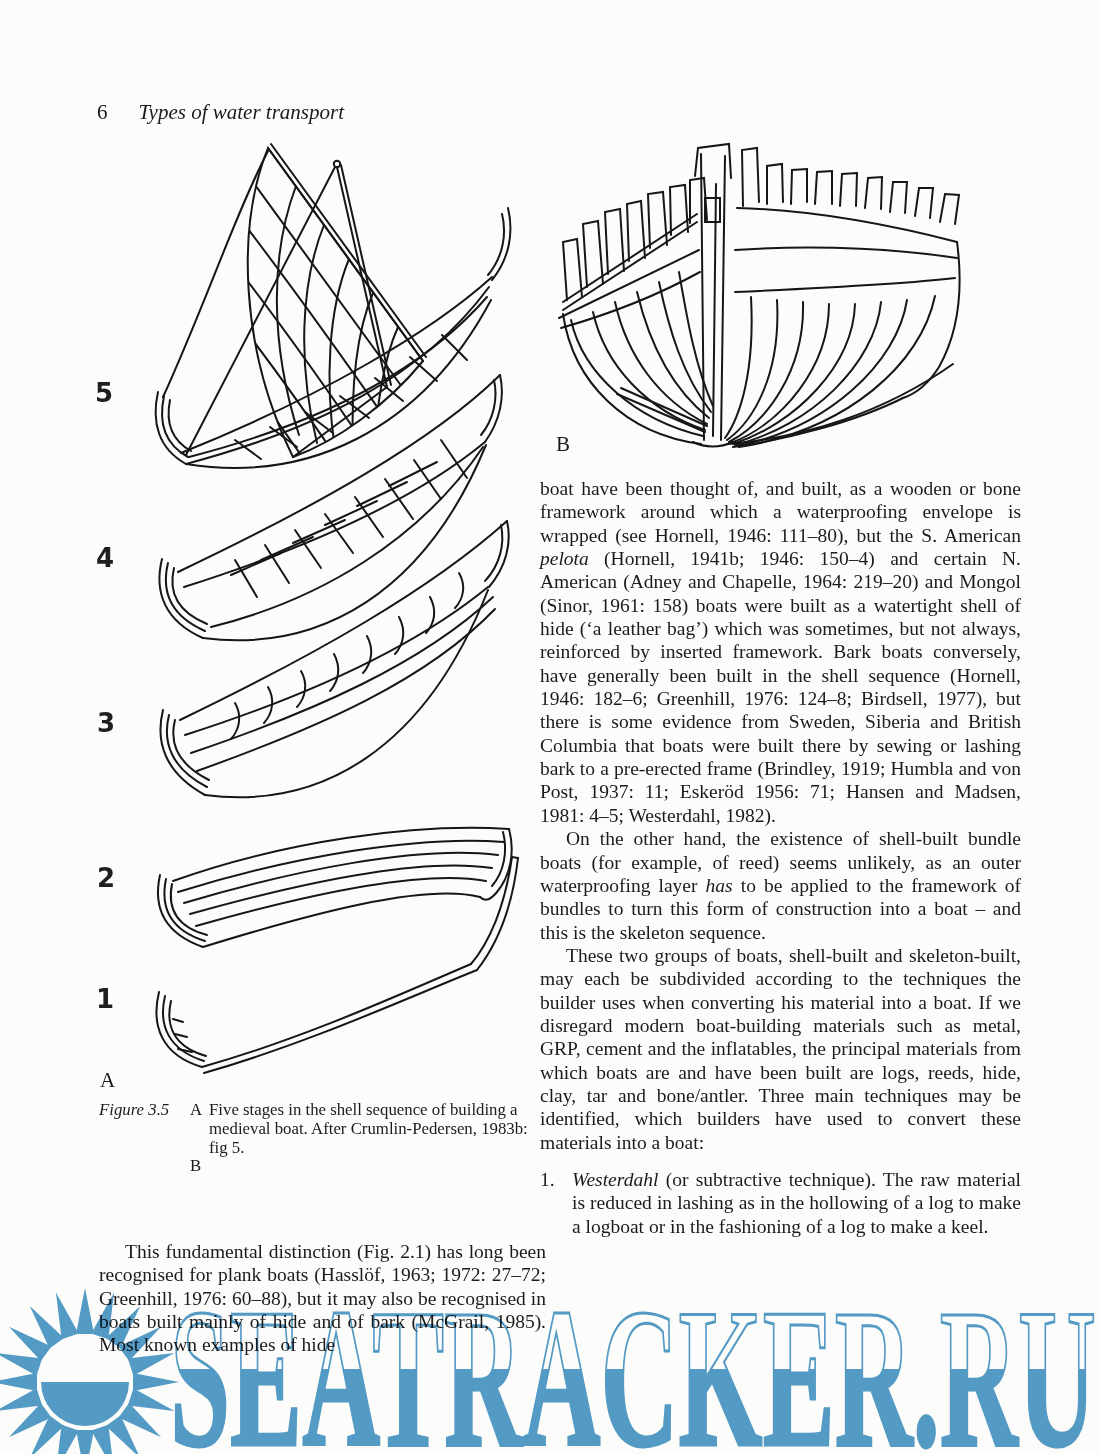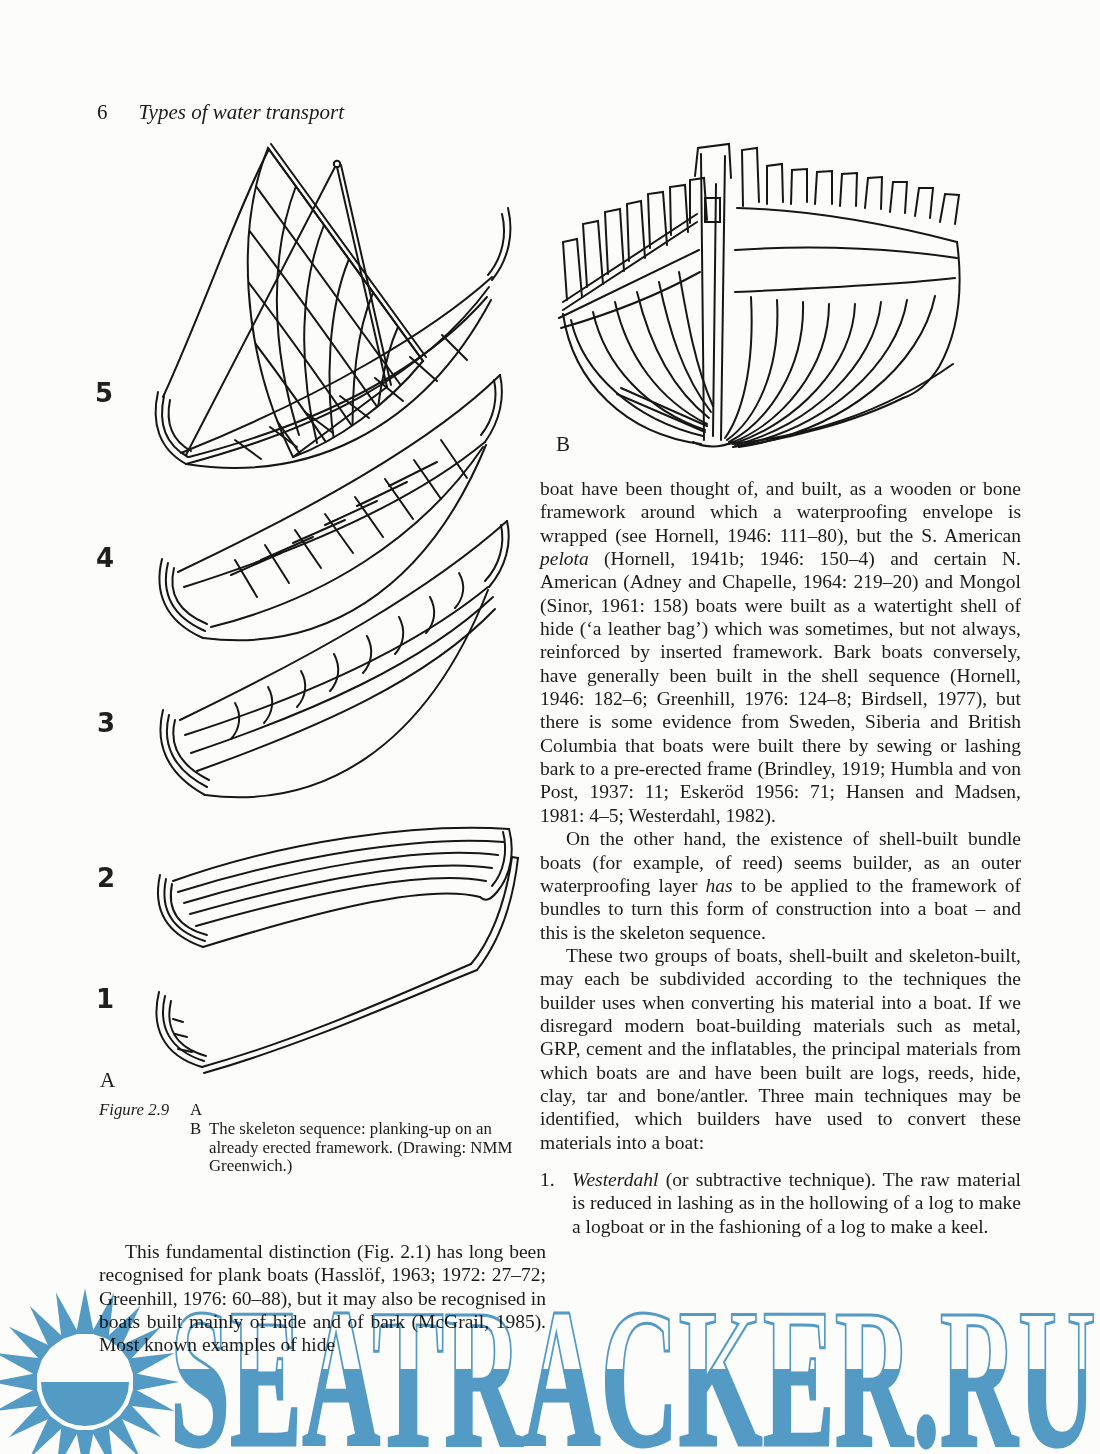--- a/index.html
+++ b/index.html
@@ -234,37 +234,37 @@
         <path d="M380,154 C366,222 292,288 184,305" stroke-width="4"></path>
         <path d="M402,100 C410,160 398,200 384,225 C372,244 360,252 348,256" stroke-width="2.4"></path>
         <path d="M348,256 C300,280 230,298 178,305" stroke-width="2"></path>
         <path d="M172,302 C250,296 330,270 398,222" stroke-width="2"></path>
       </g>
     </svg>
   </div>
 
   <div class="colright">
     <p><span>boat have been thought of, and built, as a wooden or bone framework around which a waterproofing envelope is wrapped (see Hornell, 1946: 111–80), but the S. American </span><span class="em">pelota</span><span> (Hornell, 1941b; 1946: 150–4) and certain N. American (Adney and Chapelle, 1964: 219–20) and Mongol (Sinor, 1961: 158) boats were built as a watertight shell of hide (‘a leather bag’) which was sometimes, but not always, reinforced by inserted framework. Bark boats conversely, have generally been built in the shell sequence (Hornell, 1946: 182–6; Greenhill, 1976: 124–8; Birdsell, 1977), but there is some evidence from Sweden, Siberia and British Columbia that boats were built there by sewing or lashing bark to a pre-erected frame (Brindley, 1919; Humbla and von Post, 1937: 11; Eskeröd 1956: 71; Hansen and Madsen, 1981: 4–5; Westerdahl, 1982).</span></p>
-    <p class="ind"><span>On the other hand, the existence of shell-built bundle boats (for example, of reed) seems builder, as an outer waterproofing layer </span><span class="em">has</span><span> to be applied to the framework of bundles to turn this form of construction into a boat – and this is the skeleton sequence.</span></p>
+    <p class="ind"><span>On the other hand, the existence of shell-built bundle boats (for example, of reed) seems unlikely, as an outer waterproofing layer </span><span class="em">has</span><span> to be applied to the framework of bundles to turn this form of construction into a boat – and this is the skeleton sequence.</span></p>
     <p class="ind">These two groups of boats, shell-built and skeleton-built, may each be subdivided according to the techniques the builder uses when converting his material into a boat. If we disregard modern boat-building materials such as metal, GRP, cement and the inflatables, the principal materials from which boats are and have been built are logs, reeds, hide, clay, tar and bone/antler. Three main techniques may be identified, which builders have used to convert these materials into a boat:</p>
     <div class="list">
       <span class="mk">1.</span>
       <span class="bd"><span class="em">Westerdahl</span><span> (or subtractive technique). The raw material is reduced in lashing as in the hollowing of a log to make a logboat or in the fashioning of a log to make a keel.</span></span>
     </div>
   </div>
 
   <div class="caption">
     <div class="cap-row">
-      <span class="cap-fig">Figure 2.9</span>
+      <span class="cap-fig">Figure 3.5</span>
       <span>A</span>
+      <span>Five stages in the shell sequence of building a medieval boat. After Crumlin-Pedersen, 1983b: fig 5.</span>
     </div>
     <div class="cap-row">
       <span></span>
       <span>B</span>
-      <span>The skeleton sequence: planking-up on an already erected framework. (Drawing: NMM Greenwich.)</span>
     </div>
   </div>
 
   <div class="leftpara">This fundamental distinction (Fig. 2.1) has long been recognised for plank boats (Hasslöf, 1963; 1972: 27–72; Greenhill, 1976: 60–88), but it may also be recognised in boats built mainly of hide and of bark (McGrail, 1985). Most known examples of hide</div>
 
   <svg class="wm" viewBox="0 0 1100 174">
     <defs>
       <linearGradient id="wmgrad" x1="0" y1="0" x2="0" y2="1">
         <stop offset="0" stop-color="#549cc7" stop-opacity="0"></stop>
         <stop offset="0.46" stop-color="#549cc7" stop-opacity="0"></stop>

